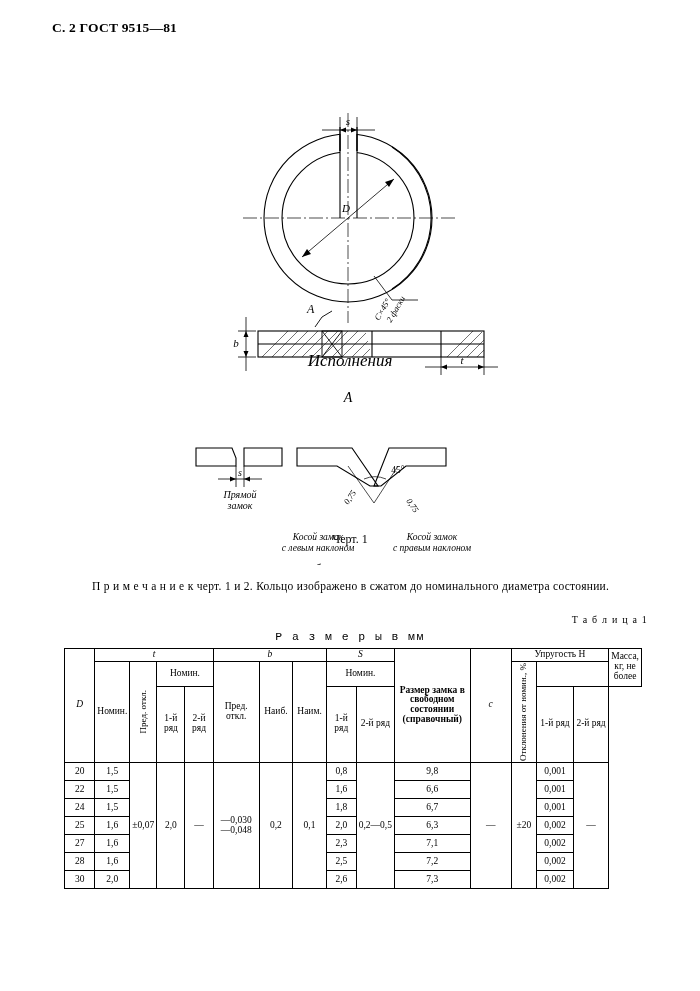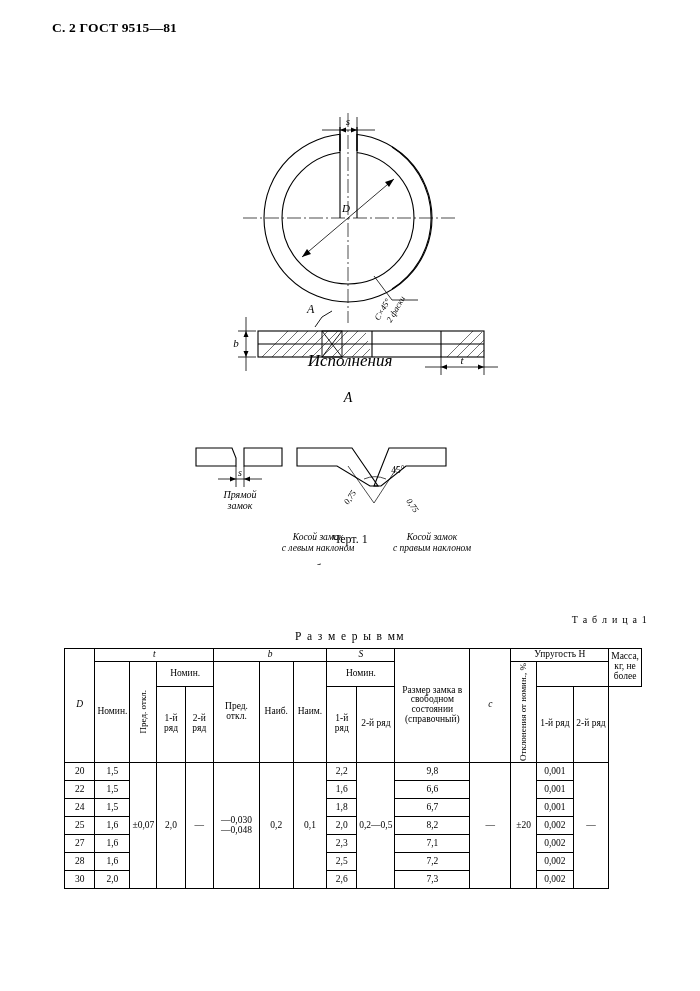--- a/index.html
+++ b/index.html
@@ -67,20 +67,21 @@
     font-size: 10px;
     letter-spacing: 1.2px;
   }
   .sizes-title {
     position: absolute;
     width: 100%;
     top: 630px;
     text-align: center;
     font-size: 11.5px;
     letter-spacing: 1.4px;
+    font-family: Liberation Mono, monospace;
   }
 
   
   .tblwrap {
     position: absolute;
     left: 64px;
     top: 648px;
     width: 578px;
   }
   table.main {
@@ -257,32 +258,33 @@
 
       <text x="432" y="485" font-size="9.5" font-style="italic" text-anchor="middle" font-family="Liberation Serif, serif">Косой замок</text>
       <text x="432" y="496" font-size="9.5" font-style="italic" text-anchor="middle" font-family="Liberation Serif, serif">с правым наклоном</text>
       <text x="432" y="516" font-size="11" font-style="italic" text-anchor="middle" font-family="Liberation Serif, serif">в</text>
     </svg>
 
     <div class="fig-label" style="top:296px;">Исполнения</div>
     <div class="fig-caption" style="top:477px;">Черт. 1</div>
   </div>
 
+  <div class="note">П р и м е ч а н и е к черт. 1 и 2. Кольцо изображено в сжатом до номинального диаметра состоянии.</div>
   <div class="tbl-title">Т а б л и ц а   1</div>
   <div class="sizes-title">Р а з м е р ы   в  мм</div>
 
   <div class="tblwrap">
     <table class="main">
       <thead>
         <tr>
           <th rowspan="3" style="width:30px;" class="ital">D</th>
           <th colspan="4" class="ital">t</th>
           <th colspan="3" class="ital">b</th>
           <th colspan="2" class="ital">S</th>
-          <th rowspan="3" style="width:74px;" class="small">Размер замка в свободном состоянии (справочный)</th>
+          <th rowspan="3" style="width:74px;font-weight:bold;" class="small">Размер замка в свободном состоянии (справочный)</th>
           <th rowspan="3" style="width:44px;" class="ital">c</th>
           <th colspan="3">Упругость Н</th>
           <th colspan="2" rowspan="2" style="width:70px;">Масса, кг, не более</th>
         </tr>
         <tr>
           <th rowspan="2" style="width:28px;">Номин.</th>
           <th rowspan="2" style="width:22px;">
             <div class="vert"><span>Пред.</span>&nbsp;<span>откл.</span></div>
           </th>
           <th colspan="2">Номин.</th>
@@ -322,21 +324,21 @@
           <td>20</td>
           <td>1,5</td>
           <td rowspan="7">±0,07</td>
           <td rowspan="7">2,0</td>
           <td rowspan="7">—</td>
           <td rowspan="7" class="twolines nowrap">
             <span>—0,030</span><br><span>—0,048</span>
           </td>
           <td rowspan="7">0,2</td>
           <td rowspan="7">0,1</td>
-          <td>2,2</td>
+          <td>0,8</td>
           <td rowspan="7" class="nowrap">0,2—0,5</td>
           <td>9,8</td>
           <td rowspan="7">—</td>
           <td rowspan="7">±20</td>
           <td>0,001</td>
           <td rowspan="7">—</td>
         </tr>
         <tr class="rowh">
           <td>22</td>
           <td>1,5</td>
@@ -348,21 +350,21 @@
           <td>24</td>
           <td>1,5</td>
           <td>1,8</td>
           <td>6,7</td>
           <td>0,001</td>
         </tr>
         <tr class="rowh">
           <td>25</td>
           <td>1,6</td>
           <td>2,0</td>
-          <td>8,2</td>
+          <td>6,3</td>
           <td>0,002</td>
         </tr>
         <tr class="rowh">
           <td>27</td>
           <td>1,6</td>
           <td>2,3</td>
           <td>7,1</td>
           <td>0,002</td>
         </tr>
         <tr class="rowh">

